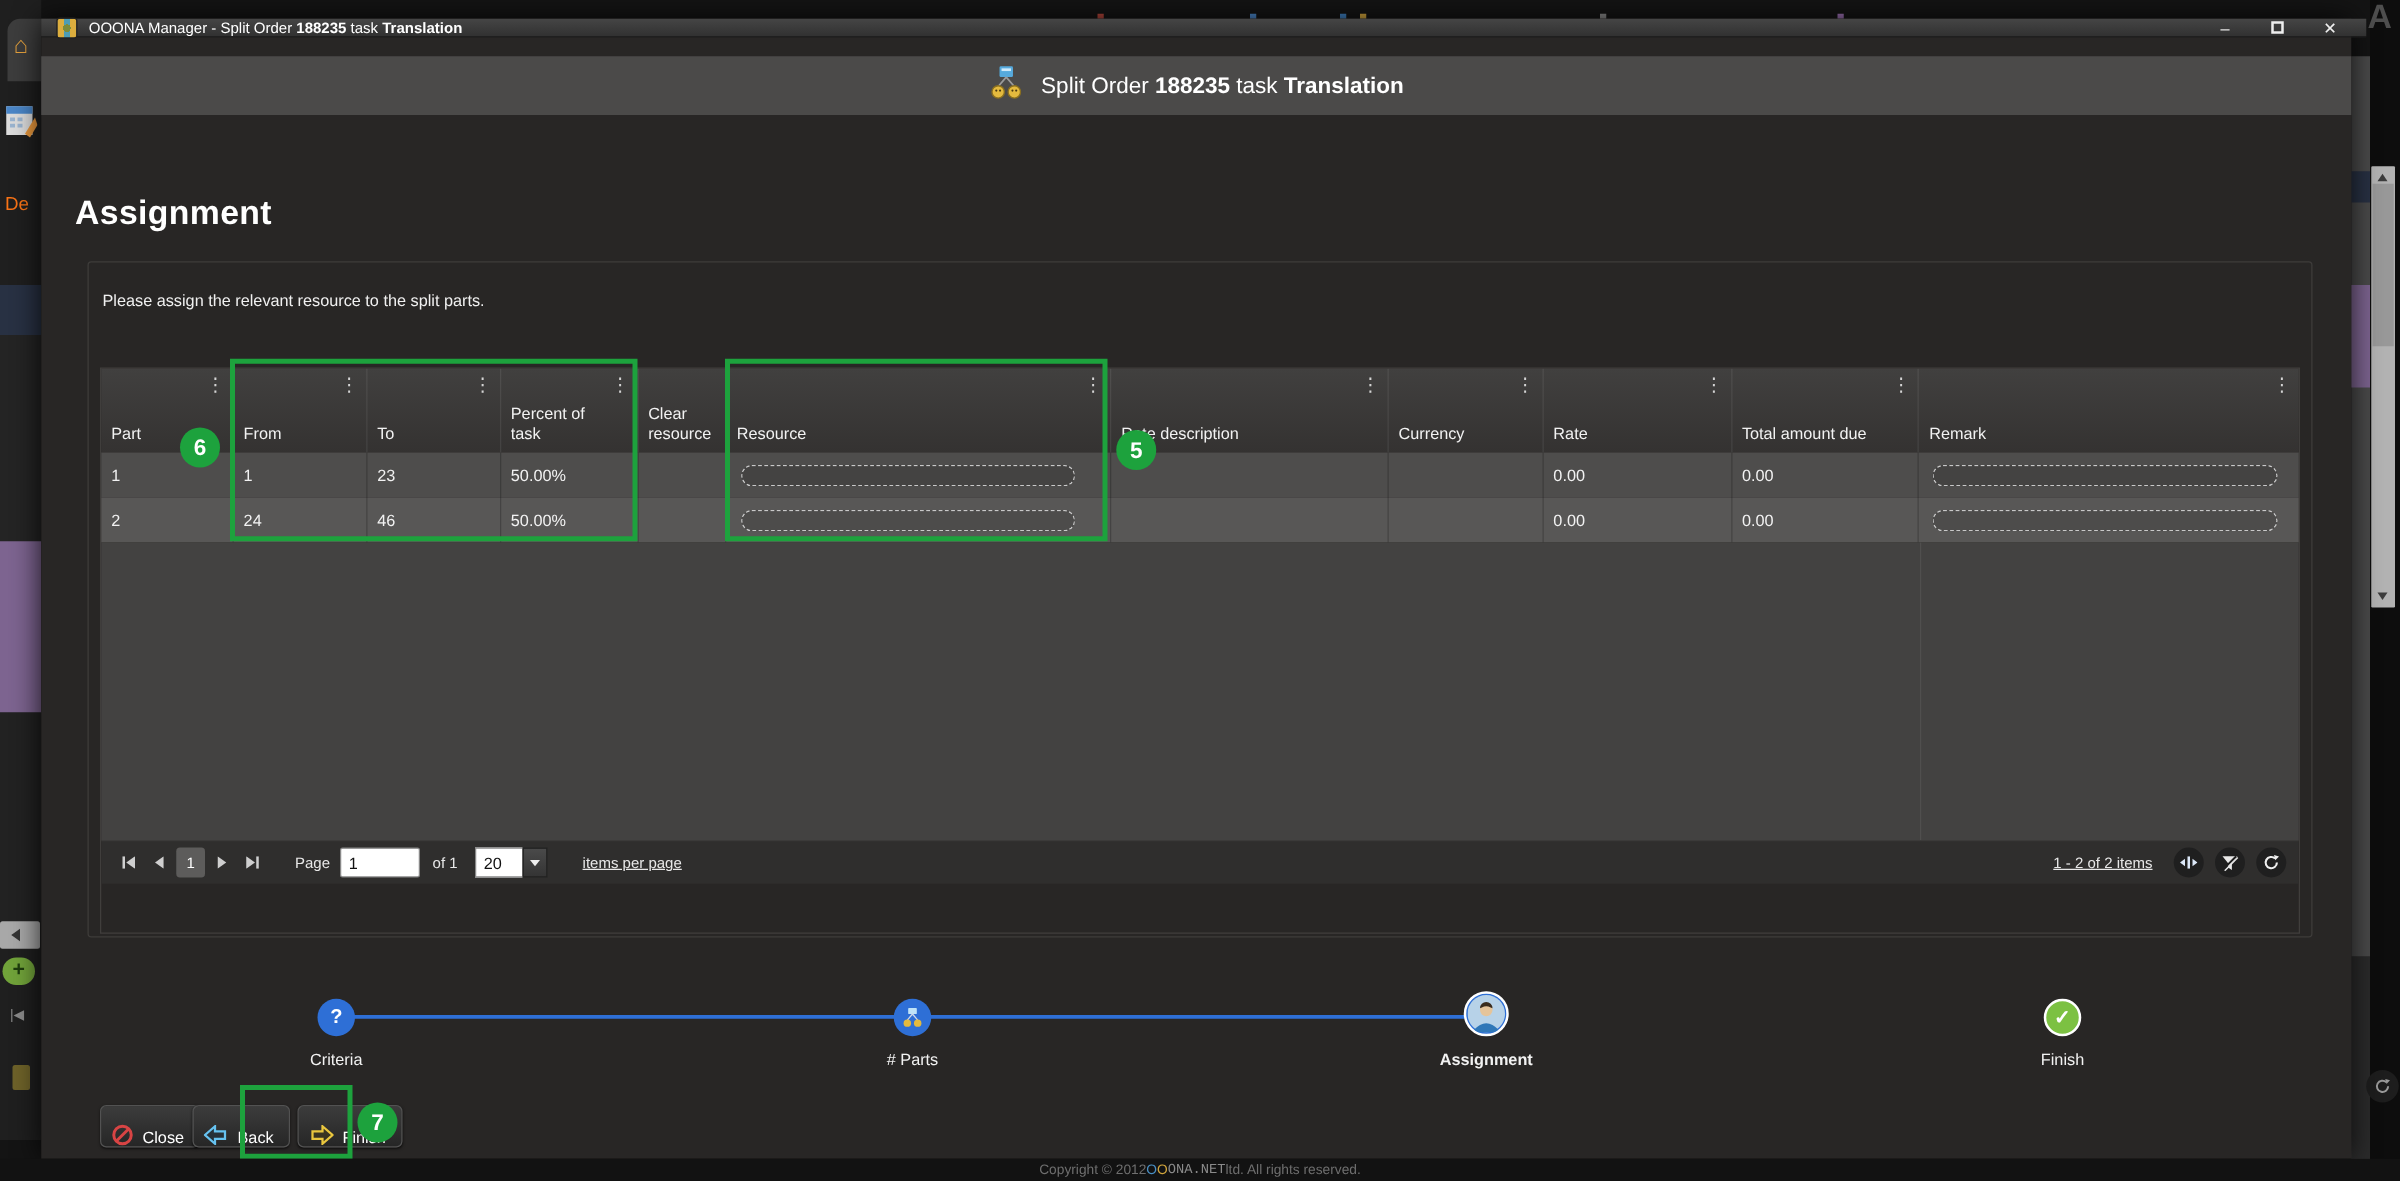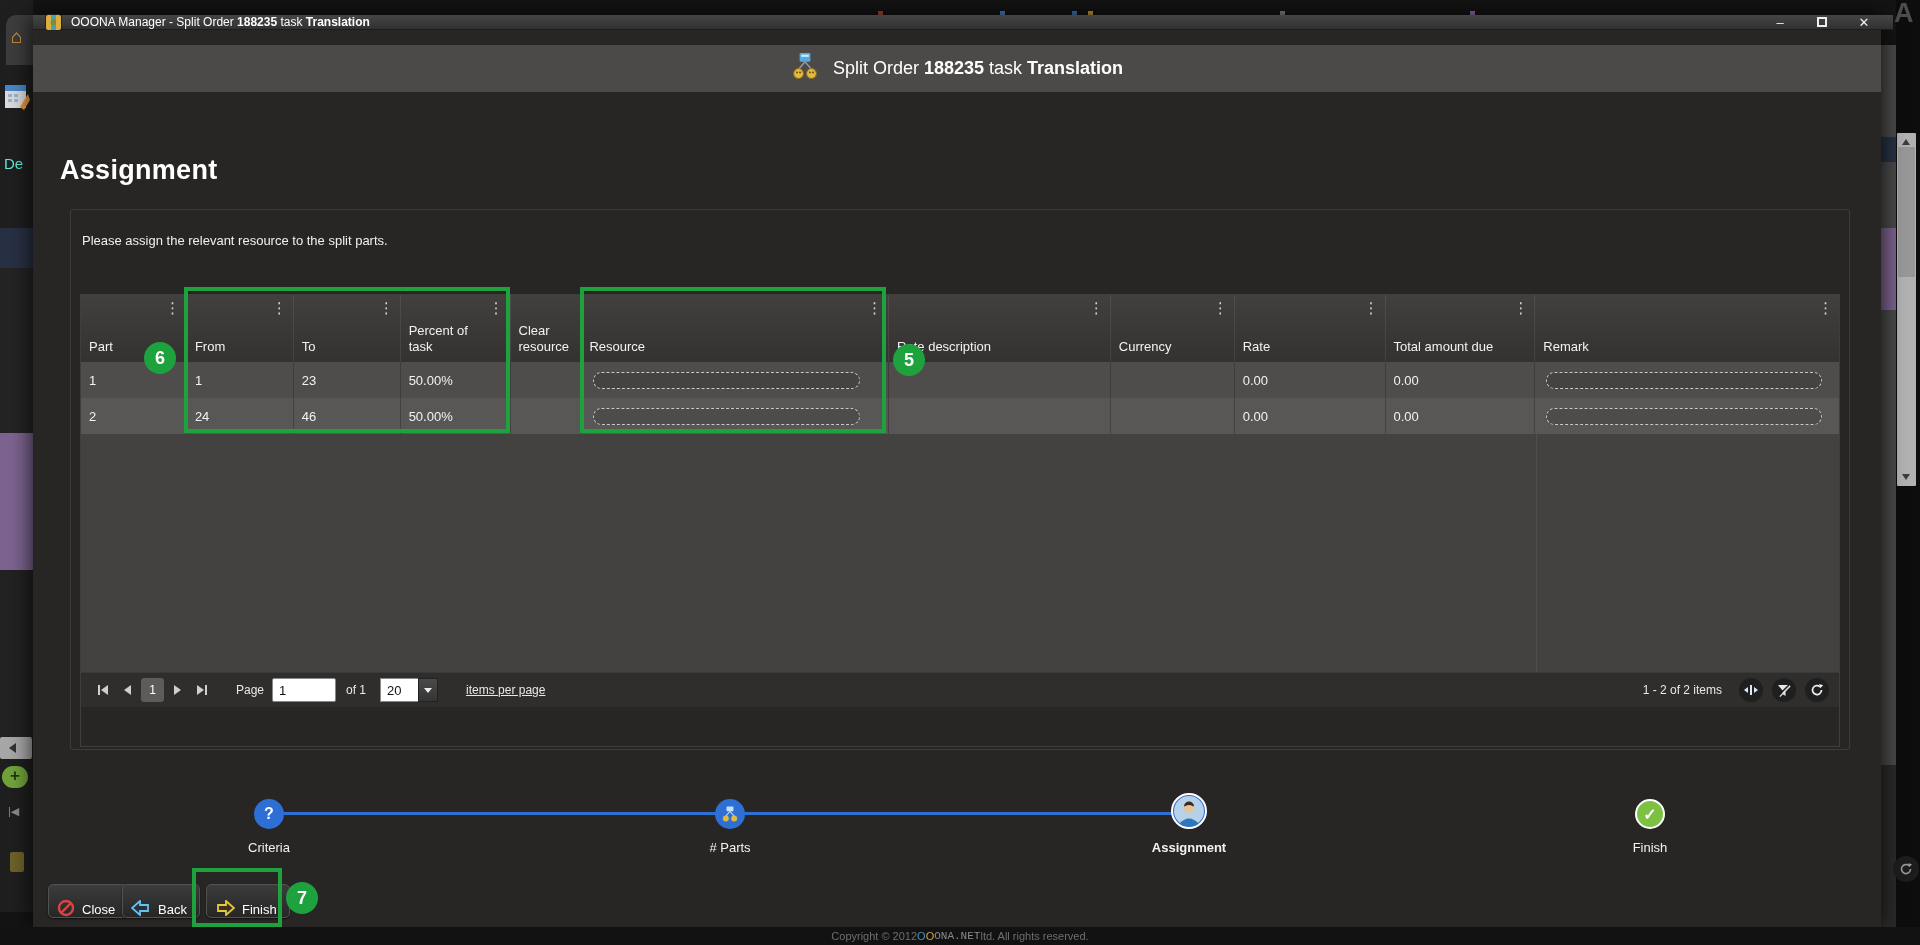--- a/index.html
+++ b/index.html
@@ -6,21 +6,21 @@
   html,body { width:1920px; height:945px; overflow:hidden; background:#0e0e0e;
               font-family:"Liberation Sans", sans-serif; }
   .abs { position:absolute; }
   #stage { position:relative; width:1920px; height:945px; background:#141414; }
 
   
   #left-strip { left:0; top:15; width:33px; height:912px; background:#1f1f1f; }
   .lf-tab { left:6px; top:15px; width:27px; height:50px; background:#3d3d3d; border-radius:10px 0 0 0; }
   .lf-house { left:11px; top:26px; color:#e8a33d; font-size:19px; }
   .lf-cal { left:4px; top:81px; }
-  .lf-de { left:4px; top:155px; color:#5eead4; font-size:15px; }
+  .lf-de { left:4px; top:155px; color:#f97316; font-size:15px; }
   .lf-navy { left:0; top:228px; width:33px; height:40px; background:#283143; }
   .lf-dark1 { left:0; top:268px; width:33px; height:165px; background:#242424; }
   .lf-purple { left:0; top:433px; width:33px; height:137px; background:#7d6490; }
   .lf-dark2 { left:0; top:570px; width:33px; height:167px; background:#222; }
   .lf-btn { left:0; top:737px; width:32px; height:22px; background:#a8a8a8; border-radius:2px;
             display:flex; align-items:center; justify-content:center; }
   .lf-btn .tri { width:0; height:0; border-top:5px solid transparent; border-bottom:5px solid transparent; border-right:7px solid #333; margin-right:8px;}
   .lf-plus { left:2px; top:766px; width:26px; height:22px; background:#71a33a; border-radius:11px;
              color:#1e3d0d; font-weight:bold; font-size:17px; text-align:center; line-height:20px; }
   .lf-skip { left:8px; top:805px; color:#8a8a8a; font-size:11px; }
@@ -97,41 +97,41 @@
   .pg-input { width:64px; height:24px; border:1px solid #888; border-radius:2px; background:#fff; color:#111;
               font-size:13px; padding-left:6px; font-family:"Liberation Sans",sans-serif; }
   .pg-of { margin:0 14px 0 10px; }
   .pg-size { display:flex; height:24px; cursor:pointer; }
   .pg-size .val { width:38px; background:#fff; color:#111; border:1px solid #888; border-right:none;
                   display:flex; align-items:center; padding-left:6px; font-size:13px; }
   .pg-size .dd { width:20px; background:linear-gradient(#4a4a4a,#343434); border:1px solid #222;
                  display:flex; align-items:center; justify-content:center; }
   .pg-size .dd i { width:0; height:0; border-left:4px solid transparent; border-right:4px solid transparent; border-top:5px solid #eee; }
   .pg-ipp { margin-left:28px;text-decoration:underline; }
-  .pg-right { margin-left:auto; display:flex; align-items:center; gap:9px; }
+  .pg-right { margin-left:auto; display:flex; align-items:center; gap:9px;text-decoration:underline; }
   .pg-info { margin-right:8px; }
   .circ-btn { width:24px; height:24px; border-radius:50%; background:#1f1f1f; display:flex;
               align-items:center; justify-content:center; cursor:pointer; }
 
   
   #wiz-line { left:269px; top:812px; width:920px; height:3px; background:#2e6fd6; }
   .wiz-circle { width:30px; height:30px; border-radius:50%; display:flex; align-items:center;
                 justify-content:center; color:#fff; font-weight:bold; font-size:16px; }
   .wc-blue { background:#2e6fd6; }
   .wc-cur { width:36px; height:36px; background:#2e6fd6; border:2px solid #fff; overflow:hidden; }
   .wc-green { background:#7cc142; border:2px solid #fff; }
   .wiz-label { position:absolute; top:44px; left:50%; transform:translateX(-50%); white-space:nowrap;
                color:#f2f2f2; font-size:13px; font-weight:normal; }
   .wiz-step { position:absolute; width:36px; height:36px; display:flex; align-items:center; justify-content:center; }
 
   
   .act-btn { position:absolute; top:884px; height:34px; background:linear-gradient(#3c3c3c,#262626);
              border:1px solid #525252; border-radius:5px; color:#fff; font-size:13px;
              display:flex; align-items:center; gap:7px; padding:16px 12px 0 8px; cursor:pointer;
-             box-shadow:0 1px 2px rgba(0,0,0,.6); }
+             box-shadow:0 1px 2px rgba(0,0,0,.6);margin-left:32px; }
 
   
   .anno-rect { border:4px solid #1da23d; }
   .anno-circle { width:32px; height:32px; border-radius:50%; background:#1da23d; color:#fff;
                  font-size:18px; font-weight:bold; display:flex; align-items:center; justify-content:center; }
 
   #copyright { left:0; top:927px; width:1920px; height:18px; background:#121212;
                display:flex; align-items:center; justify-content:center;
                color:#6e6e6e; font-size:11px; }
   .br-o1 { color:#4a90c4; } .br-o2 { color:#d0a43c; } .br-rest { color:#8a8a8a;font-family:Liberation Mono, monospace; }

